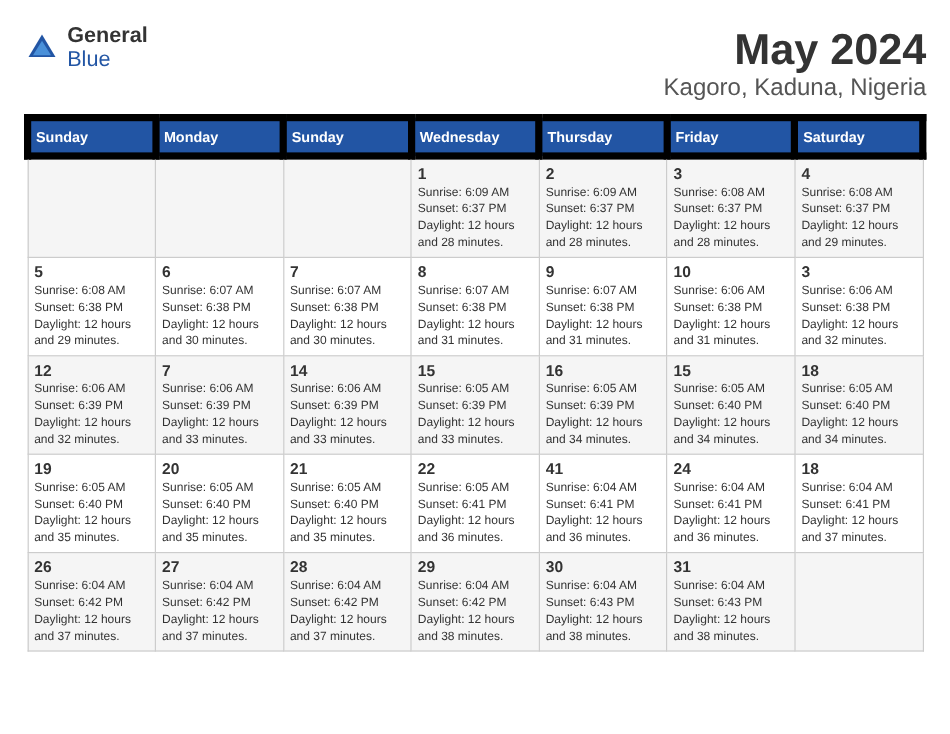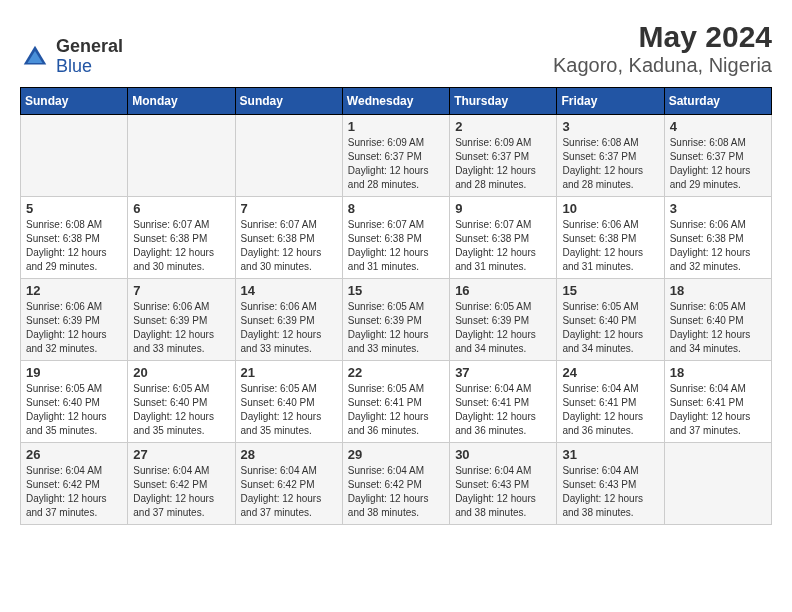--- a/index.html
+++ b/index.html
@@ -6,21 +6,21 @@
     body {
       font-family: Arial, Helvetica, sans-serif;
       background: #fff;
       width: 792px;
       min-height: 612px;
       padding: 20px;
     }
     .header {
       display: flex;
       justify-content: space-between;
-      align-items: flex-end;
+      align-items: flex-start;
       margin-bottom: 10px;
     }
     .logo {
       display: flex;
       align-items: center;
       gap: 6px;
     }
     .logo-text {
       display: flex;
       flex-direction: column;
@@ -37,40 +37,40 @@
       color: #2255a4;
     }
     .logo-icon {
       width: 30px;
       height: 30px;
     }
     .title-block {
       text-align: right;
     }
     .month-title {
-      font-size: 30px;
+      font-size: 36px;
       font-weight: bold;
       color: #333;
     }
     .location {
       font-size: 20px;
       color: #555;
     }
     table {
       width: 100%;
       border-collapse: collapse;
       table-layout: fixed;
     }
     thead tr th {
       background-color: #2255a4;
       color: white;
       padding: 6px 4px;
       font-size: 12px;
       text-align: left;
-      border: 1px solid #000000;
+      border: 6px solid #000000;
     }
     tbody tr td {
       border: 1px solid #ccc;
       vertical-align: top;
       padding: 4px 5px;
       font-size: 10.5px;
       color: #333;
       height: 80px;
     }
     tbody tr:nth-child(odd) td {
@@ -285,21 +285,21 @@
 and 35 minutes.</div>
         </td>
         <td>
           <span class="day-number">22</span>
           <div class="day-info" style="white-space: pre-line;">Sunrise: 6:05 AM
 Sunset: 6:41 PM
 Daylight: 12 hours
 and 36 minutes.</div>
         </td>
         <td>
-          <span class="day-number">37</span>
+          <span class="day-number">41</span>
           <div class="day-info" style="white-space: pre-line;">Sunrise: 6:04 AM
 Sunset: 6:41 PM
 Daylight: 12 hours
 and 36 minutes.</div>
         </td>
         <td>
           <span class="day-number">24</span>
           <div class="day-info" style="white-space: pre-line;">Sunrise: 6:04 AM
 Sunset: 6:41 PM
 Daylight: 12 hours

